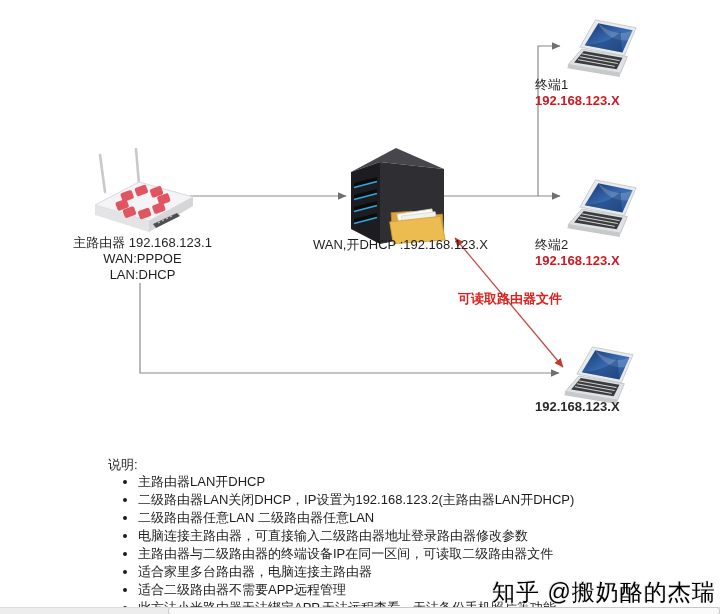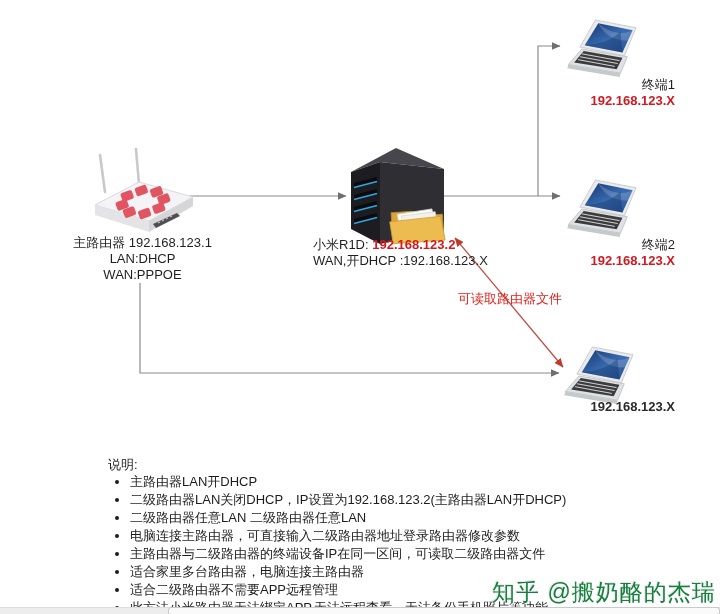--- a/index.html
+++ b/index.html
@@ -9,31 +9,31 @@
     position:relative; width:720px; height:614px; background:#ffffff;
     overflow:hidden;
   }
   .abs { position:absolute; }
   .lbl { font-size:13px; line-height:16px; color:#1f1f1f; white-space:nowrap; }
   .center { text-align:center; }
   .red { color:#d11920; font-weight:bold; }
   .dark-ip { color:#2a2a2a; font-weight:bold; }
   .router-block { left:35px; top:235px; width:215px; }
   .server-block { left:313px; top:237px; }
-  .terminal-block { width:140px; text-align:right; }
+  .terminal-block { width:140px; text-align:left; }
   .t1 { left:535px; top:77px; }
   .t2 { left:535px; top:237px; }
   .t3 { left:535px; top:399px; }
-  .share-label { left:458px; top:290px; font-size:13px; font-weight:normal; color:#e01f1c; white-space:nowrap; }
+  .share-label { left:458px; top:290px; font-size:13px; font-weight:bold; color:#e01f1c; white-space:nowrap; }
   .notes { left:108px; top:457px; font-size:13px; line-height:16px; color:#1c1c1c; }
   .notes ul { margin:1px 0 0 0; padding-left:22px; }
-  .notes li { margin:0 0 2px 0; }
+  .notes li { margin:0 0 2px 8px; }
   .watermark {
     left:492px; top:577px; width:225px;
-    font-size:23px; letter-spacing:1px; color:#15803d;
+    font-size:23px; letter-spacing:1px; color:#000000;
     text-shadow:1px 1px 0 #ffffff, -1px -1px 0 rgba(185,185,185,.35);
     white-space:nowrap;
   }
   .hscroll-track {
     left:0; top:607px; width:720px; height:7px;
     background:#ededed; border-top:1px solid #dcdcdc;
   }
   .hscroll-thumb {
     position:absolute; left:168px; top:-1px; width:552px; height:8px;
     background:#fafafa; border:1px solid #c9c9c9; border-radius:3px;
@@ -137,28 +137,25 @@
     </svg>
   <svg class="abs" style="left:566px; top:179px;" width="82" height="60" viewBox="0 0 84 62">
       <use href="#laptop"></use>
     </svg>
   <svg class="abs" style="left:563px; top:346px;" width="82" height="60" viewBox="0 0 84 62">
       <use href="#laptop"></use>
     </svg>
 
   <div class="abs lbl center router-block">
     <div>主路由器 192.168.123.1</div>
+    <div>WAN:PPPOE</div>
     <div>LAN:DHCP</div>
-    <div>WAN:PPPOE</div>
   </div>
 
   <div class="abs lbl server-block">
-    <div>
-      <span>小米R1D: </span><span class="red">192.168.123.2</span>
-    </div>
     <div>WAN,开DHCP :192.168.123.X</div>
   </div>
 
   <div class="abs lbl terminal-block t1">
     <div>终端1</div>
     <div class="red">192.168.123.X</div>
   </div>
   <div class="abs lbl terminal-block t2">
     <div>终端2</div>
     <div class="red">192.168.123.X</div>

